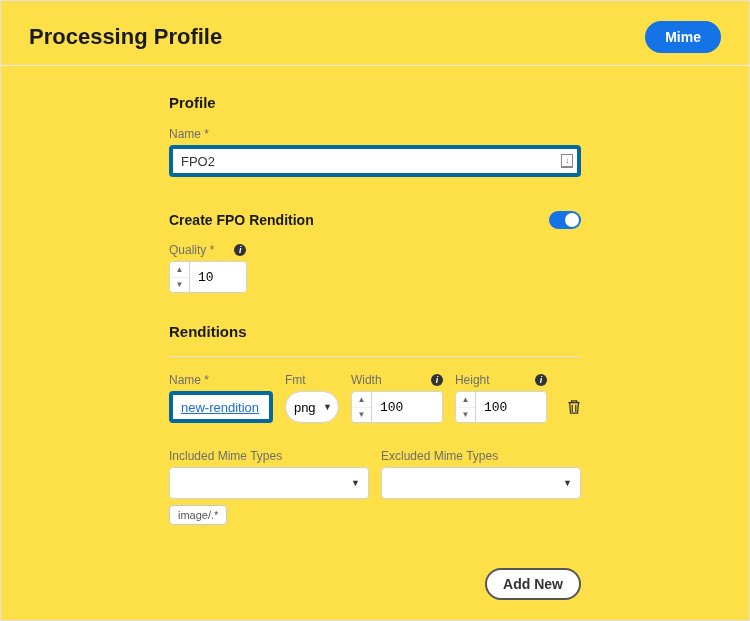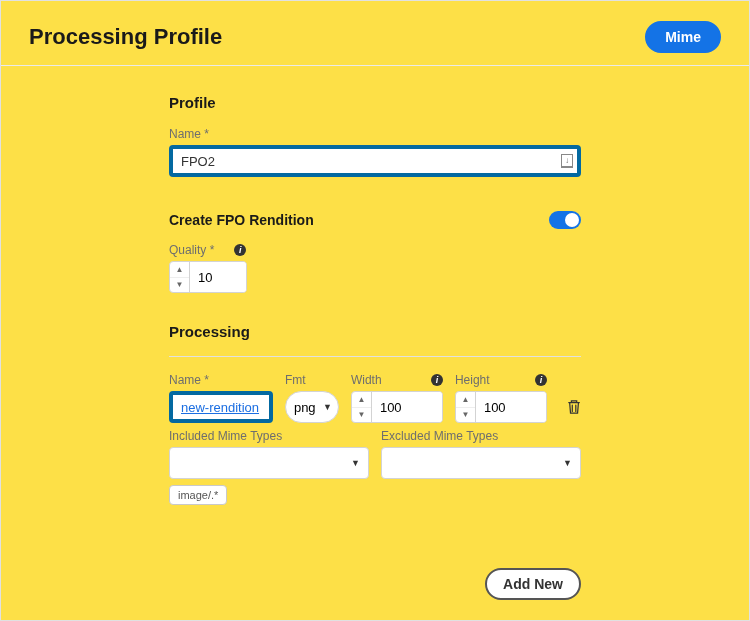--- a/index.html
+++ b/index.html
@@ -18,28 +18,28 @@
   .label { font-size: 12px; color: #6e6e6e; display: block; margin-bottom: 4px; }
   .text-input { width: 100%; height: 32px; border: 4px solid #0369a1; border-radius: 4px; padding: 0 8px; font-size: 13px; color: #333; background: #fff; }
   .text-input-name { color: #1b6ee2; text-decoration: underline; }
   .row { display: flex; align-items: flex-end; gap: 12px; }
   .row-between { display: flex; align-items: center; justify-content: space-between; }
   .field { display: flex; flex-direction: column; }
   .stepper { display: flex; border: 1px solid #d3d3d3; border-radius: 4px; height: 32px; overflow: hidden; background: #fff; }
   .stepper-arrows { width: 20px; display: flex; flex-direction: column; border-right: 1px solid #d3d3d3; }
   .stepper-arrow { flex: 1; display: flex; align-items: center; justify-content: center; font-size: 8px; color: #666; cursor: pointer; }
   .stepper-arrow:first-child { border-bottom: 1px solid #eee; }
-  .stepper-input { border: none; width: 56px; padding: 0 8px; font-size: 13px; outline: none; }
+  .stepper-input { border: none; width: 56px; padding: 0 8px; font-size: 13px; outline: none; font-family: Liberation Mono, monospace; }
   .select { height: 32px; border: 1px solid #d3d3d3; border-radius: 16px; background: #fff; padding: 0 24px 0 8px; font-size: 13px; position: relative; display: flex; align-items: center; cursor: pointer; }
   .select-caret { position: absolute; right: 6px; font-size: 9px; color: #333; }
   .toggle { width: 32px; height: 18px; background: #1473e6; border-radius: 9px; position: relative; cursor: pointer; }
   .toggle-knob { width: 14px; height: 14px; background: #fff; border-radius: 50%; position: absolute; right: 2px; top: 2px; }
   .hr { border: none; border-top: 1px solid #e1e1e1; margin: 10px 0 16px; }
   .info-icon { width: 12px; height: 12px; background: #333; color: #fff; border-radius: 50%; font-size: 9px; display: inline-flex; align-items: center; justify-content: center; font-weight: 700; font-style: italic;}
-  .mime-row { display: flex; gap: 12px; margin-top: 6px; }
+  .mime-row { display: flex; gap: 12px; margin-top: 26px; }
   .mime-col { flex: 1; }
   .mime-select { height: 32px; border: 1px solid #d3d3d3; border-radius: 4px; background: #fff; position: relative; cursor: pointer; }
   .mime-caret { position: absolute; right: 8px; top: 50%; transform: translateY(-50%); font-size: 9px; color: #333; }
   .tag { display: inline-block; border: 1px solid #c9c9c9; border-radius: 4px; padding: 3px 8px; font-size: 11px; color: #555; background: #fff; margin-top: 6px; }
   .trash { width: 16px; height: 18px; cursor: pointer; margin-left: 8px; margin-bottom: 7px; }
   .footer { position: absolute; right: 168px; bottom: 20px; }
   .label-row { display: flex; align-items: center; gap: 20px; margin-bottom: 4px; }
   .name-input-wrap { position: relative; }
   .input-icon { position: absolute; right: 8px; top: 50%; transform: translateY(-50%); width: 12px; height: 14px; border: 1px solid #888; border-bottom-width:2px; display:flex; align-items:center; justify-content:center; font-size:8px; color:#666;}
 </style>
@@ -78,21 +78,21 @@
     <div class="stepper" style="width:78px;">
       <div class="stepper-arrows">
         <div class="stepper-arrow">▲</div>
         <div class="stepper-arrow">▼</div>
       </div>
       <input class="stepper-input" value="10" style="">
     </div>
 
     <div style="height:30px"></div>
 
-    <div class="section-title">Processing</div>
+    <div class="section-title">Renditions</div>
     <hr class="hr">
 
     <div class="row">
       <div class="field" style="width:118px;">
         <label class="label">Name *</label>
         <input type="text" class="text-input text-input-name" value="new-rendition" style="">
       </div>
       <div class="field" style="width:54px;">
         <label class="label">Fmt</label>
         <div class="select">

